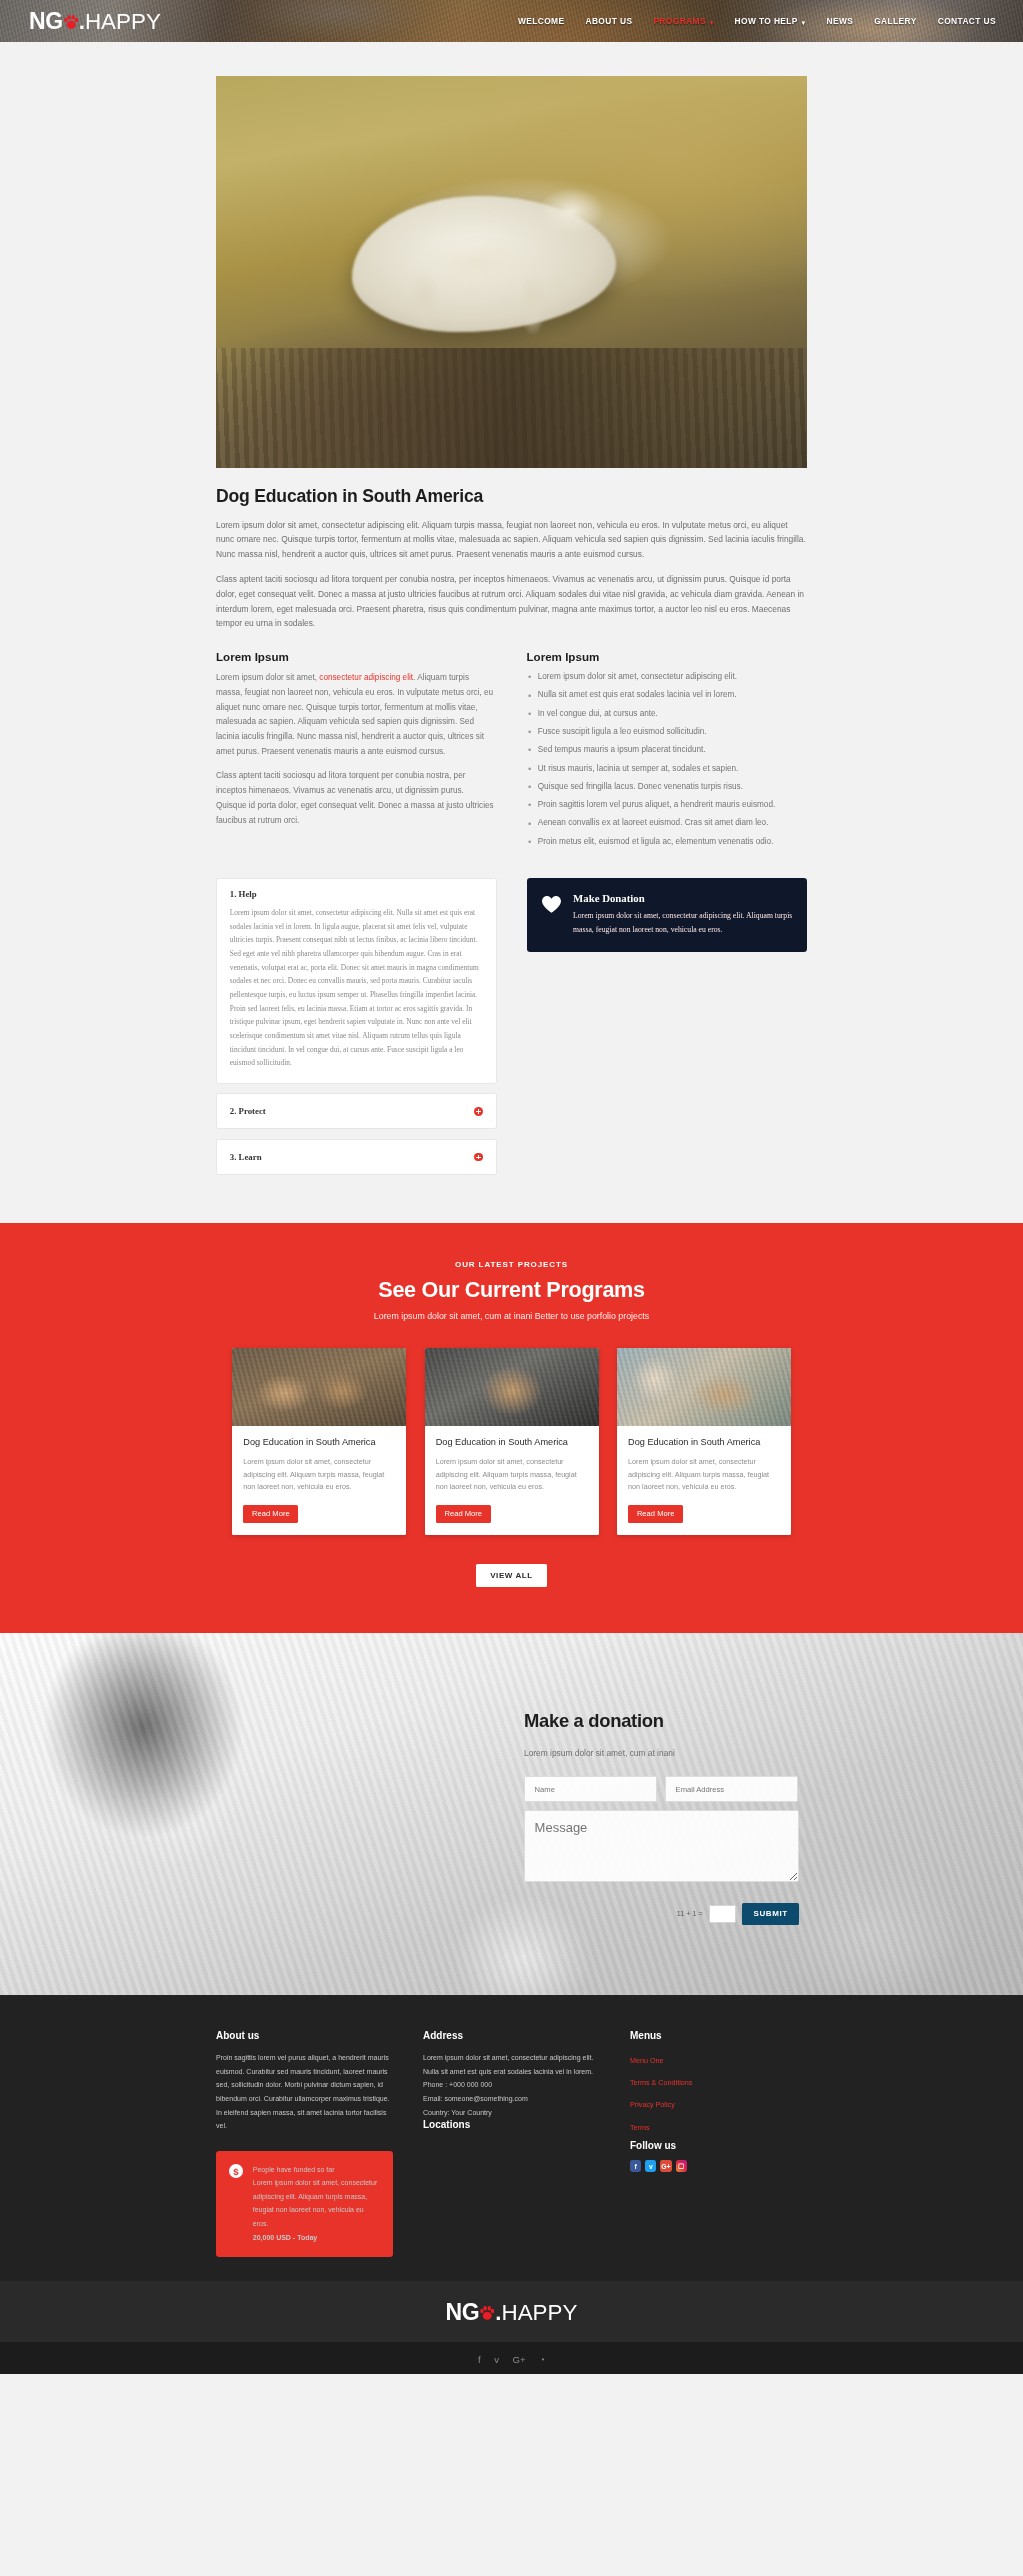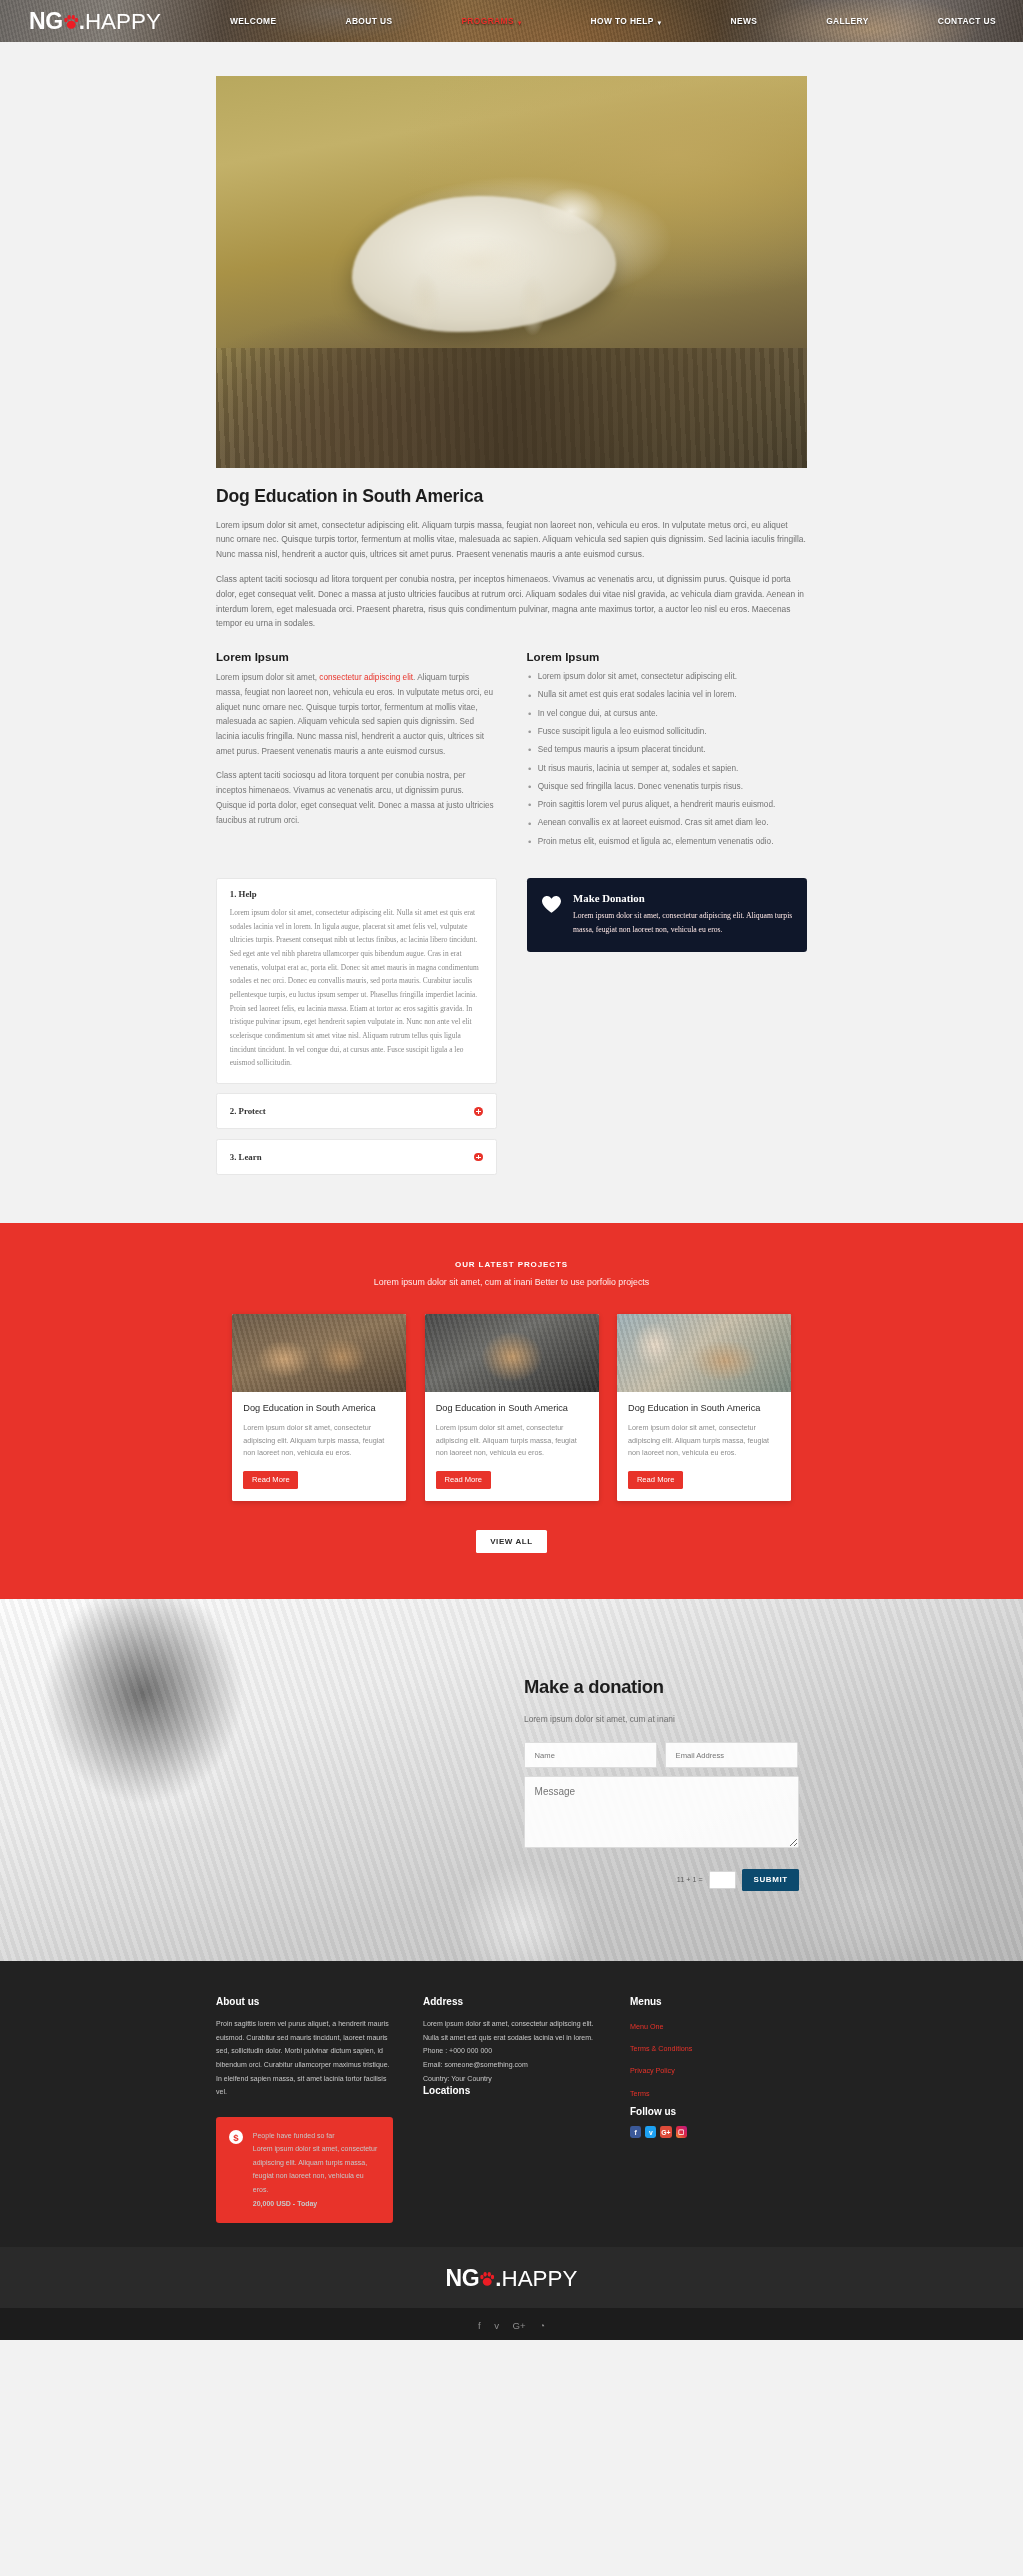--- a/index.html
+++ b/index.html
@@ -52,21 +52,20 @@
   }
   .logo-dot { font-size:22.4px; color:#fff; font-weight:bold; }
 
   .mainnav { margin-left:auto; display:flex; align-items:center; padding-right:27px; gap:21px; }
   .mainnav a {
     color:#fff; text-decoration:none;
     font-size:8.4px; font-weight:bold; letter-spacing:0.4px;
     text-shadow:0 0.8px 1.6px rgba(0,0,0,.6);
     display:flex; align-items:flex-end; gap:4px;
     white-space:nowrap;
-    margin-left:48px;
   }
   .mainnav a.active { color:#e8332a; }
   .caret { font-size:6.4px; line-height:1; }
 
   
   .page-wrap { width:1023px; margin:0 auto; padding:0 0 0 0; }
   .container { width:591px; margin:0 auto; }
   .article-top { padding-top:34px; }
   .feature-img {
     width:591px; height:392px;
@@ -230,21 +229,21 @@
   .df-sub { font-size:8.4px; color:#6f6f6f; margin:0 0 17.6px 0; }
   .df-row { display:flex; gap:8px; margin-bottom:8px; }
   .df-input {
     height:26px; border:0.8px solid #dcdcdc; background:rgba(255,255,255,.92);
     padding:0 9.6px; font-size:7.6px; color:#555; border-radius:1.6px;
     font-family:"Liberation Sans", sans-serif; outline:none;
   }
   .df-input.half { width:133px; }
   .df-textarea {
     width:275px; height:72px; border:0.8px solid #dcdcdc; background:rgba(255,255,255,.92);
-    padding:8.8px 9.6px; font-size:10px; color:#555; border-radius:1.6px; resize:vertical;
+    padding:8.8px 9.6px; font-size:13px; color:#555; border-radius:1.6px; resize:vertical;
     font-family:"Liberation Sans", sans-serif; outline:none;
   }
   .df-bottom { display:flex; align-items:center; justify-content:flex-end; gap:6.4px; margin-top:18px; }
   .captcha-q { font-size:7.2px; color:#5a5a5a; }
   .captcha-in { width:27px; height:18.4px; border:0.8px solid #d5d5d5; background:#fff; border-radius:1.6px; outline:none; }
   .btn-submit {
     background:#0c4a6e; color:#fff; border:none; cursor:pointer;
     font-size:8px; font-weight:bold; letter-spacing:0.6px; padding:6.4px 11.2px; border-radius:1.6px;
     font-family:"Liberation Sans", sans-serif;
   }
@@ -401,20 +400,21 @@
             <p class="donate-text">Lorem ipsum dolor sit amet, consectetur adipiscing elit. Aliquam turpis massa, feugiat non laoreet non, vehicula eu eros.</p>
           </div>
         </div>
       </div>
     </div>
   </div>
 </div>
 
 <div class="programs">
   <p class="prog-kicker">OUR LATEST PROJECTS</p>
+  <h2 class="prog-title">See Our Current Programs</h2>
   <p class="prog-sub">Lorem ipsum dolor sit amet, cum at inani Better to use porfolio projects</p>
   <div class="cards">
     <div class="card">
       <div class="card-img i1"></div>
       <div class="card-body">
         <p class="card-title">Dog Education in South America</p>
         <p class="card-text">Lorem ipsum dolor sit amet, consectetur adipiscing elit. Aliquam turpis massa, feugiat non laoreet non, vehicula eu eros.</p>
         <button class="btn-readmore">Read More</button>
       </div>
     </div>

